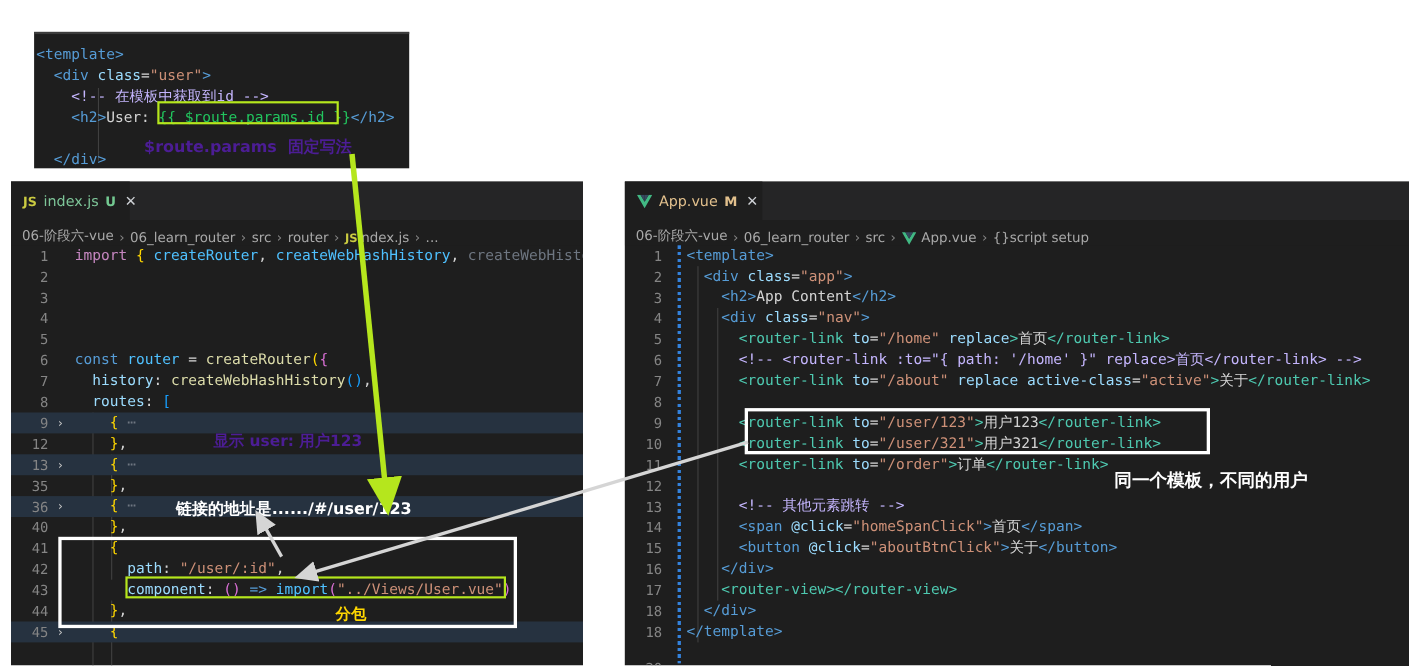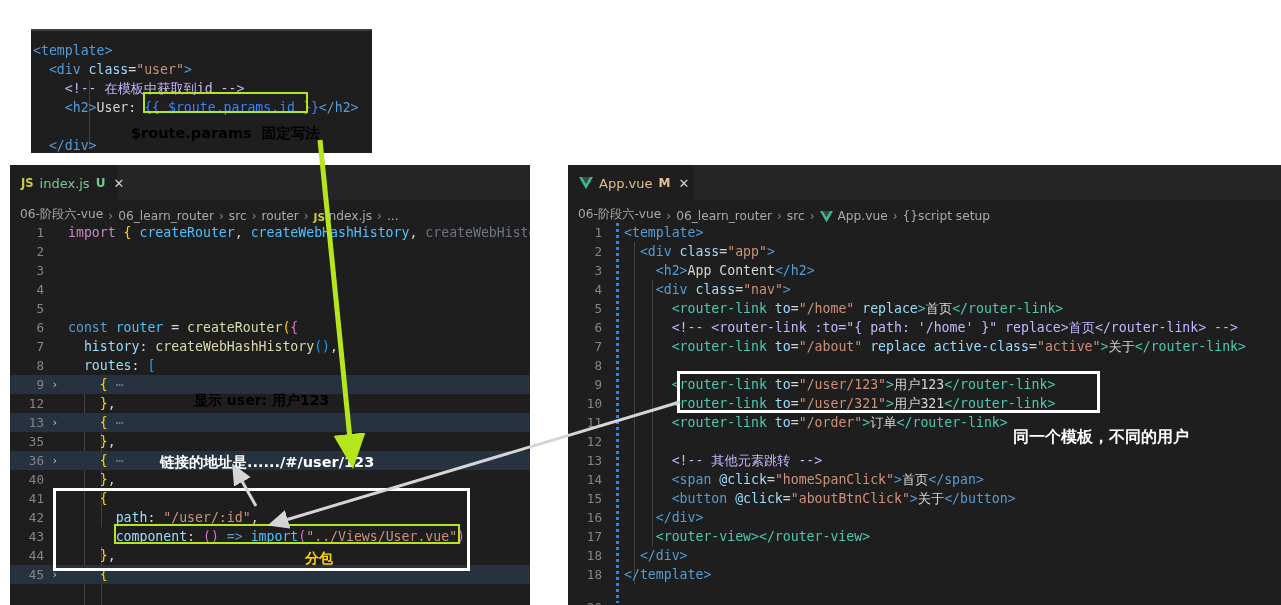--- a/index.html
+++ b/index.html
@@ -25,21 +25,21 @@
   .tok-str    { color: #ce9178; }
   .tok-com    { color: #c4b5fd; }
   .tok-plain  { color: #d4d4d4; }
   .tok-kw     { color: #c586c0; }
   .tok-fn     { color: #dcdcaa; }
   .tok-brace-y{ color: #ffd700; }
   .tok-brace-p{ color: #da70d6; }
   .tok-brace-b{ color: #179fff; }
   .tok-var    { color: #4fc1ff; }
   .tok-dim    { color: #6e7681; }
-  .tok-mustache { color: #3b82f6; }
+  .tok-mustache { color: #22c55e; }
 
   
   #snippet {
     position: absolute; left: 31px; top: 29px;
     width: 341px; height: 124px;
     background: #1e1e1e;
     border-top: 2px solid #3c3c3c;
     overflow: hidden;
   }
   #snippet .ln { position: absolute; left: 0; height: 19px; }
@@ -119,21 +119,21 @@
     position: absolute; border: 3px solid #ffffff; pointer-events: none;
   }
 
   
   .anno {
     position: absolute;
     font-family: "DejaVu Sans", "Liberation Sans", sans-serif;
     font-weight: bold;
     white-space: pre;
   }
-  .anno.green { color: #000000; }
+  .anno.green { color: #4c1d95; }
   .anno.white { color: #ffffff; }
   .anno.yellow { color: #ffd700; }
 
   svg.overlay { position: absolute; left: 0; top: 0; width: 1281px; height: 605px; pointer-events: none; }
 </style>
 </head>
 <body>
 
 <div id="stage">
 

